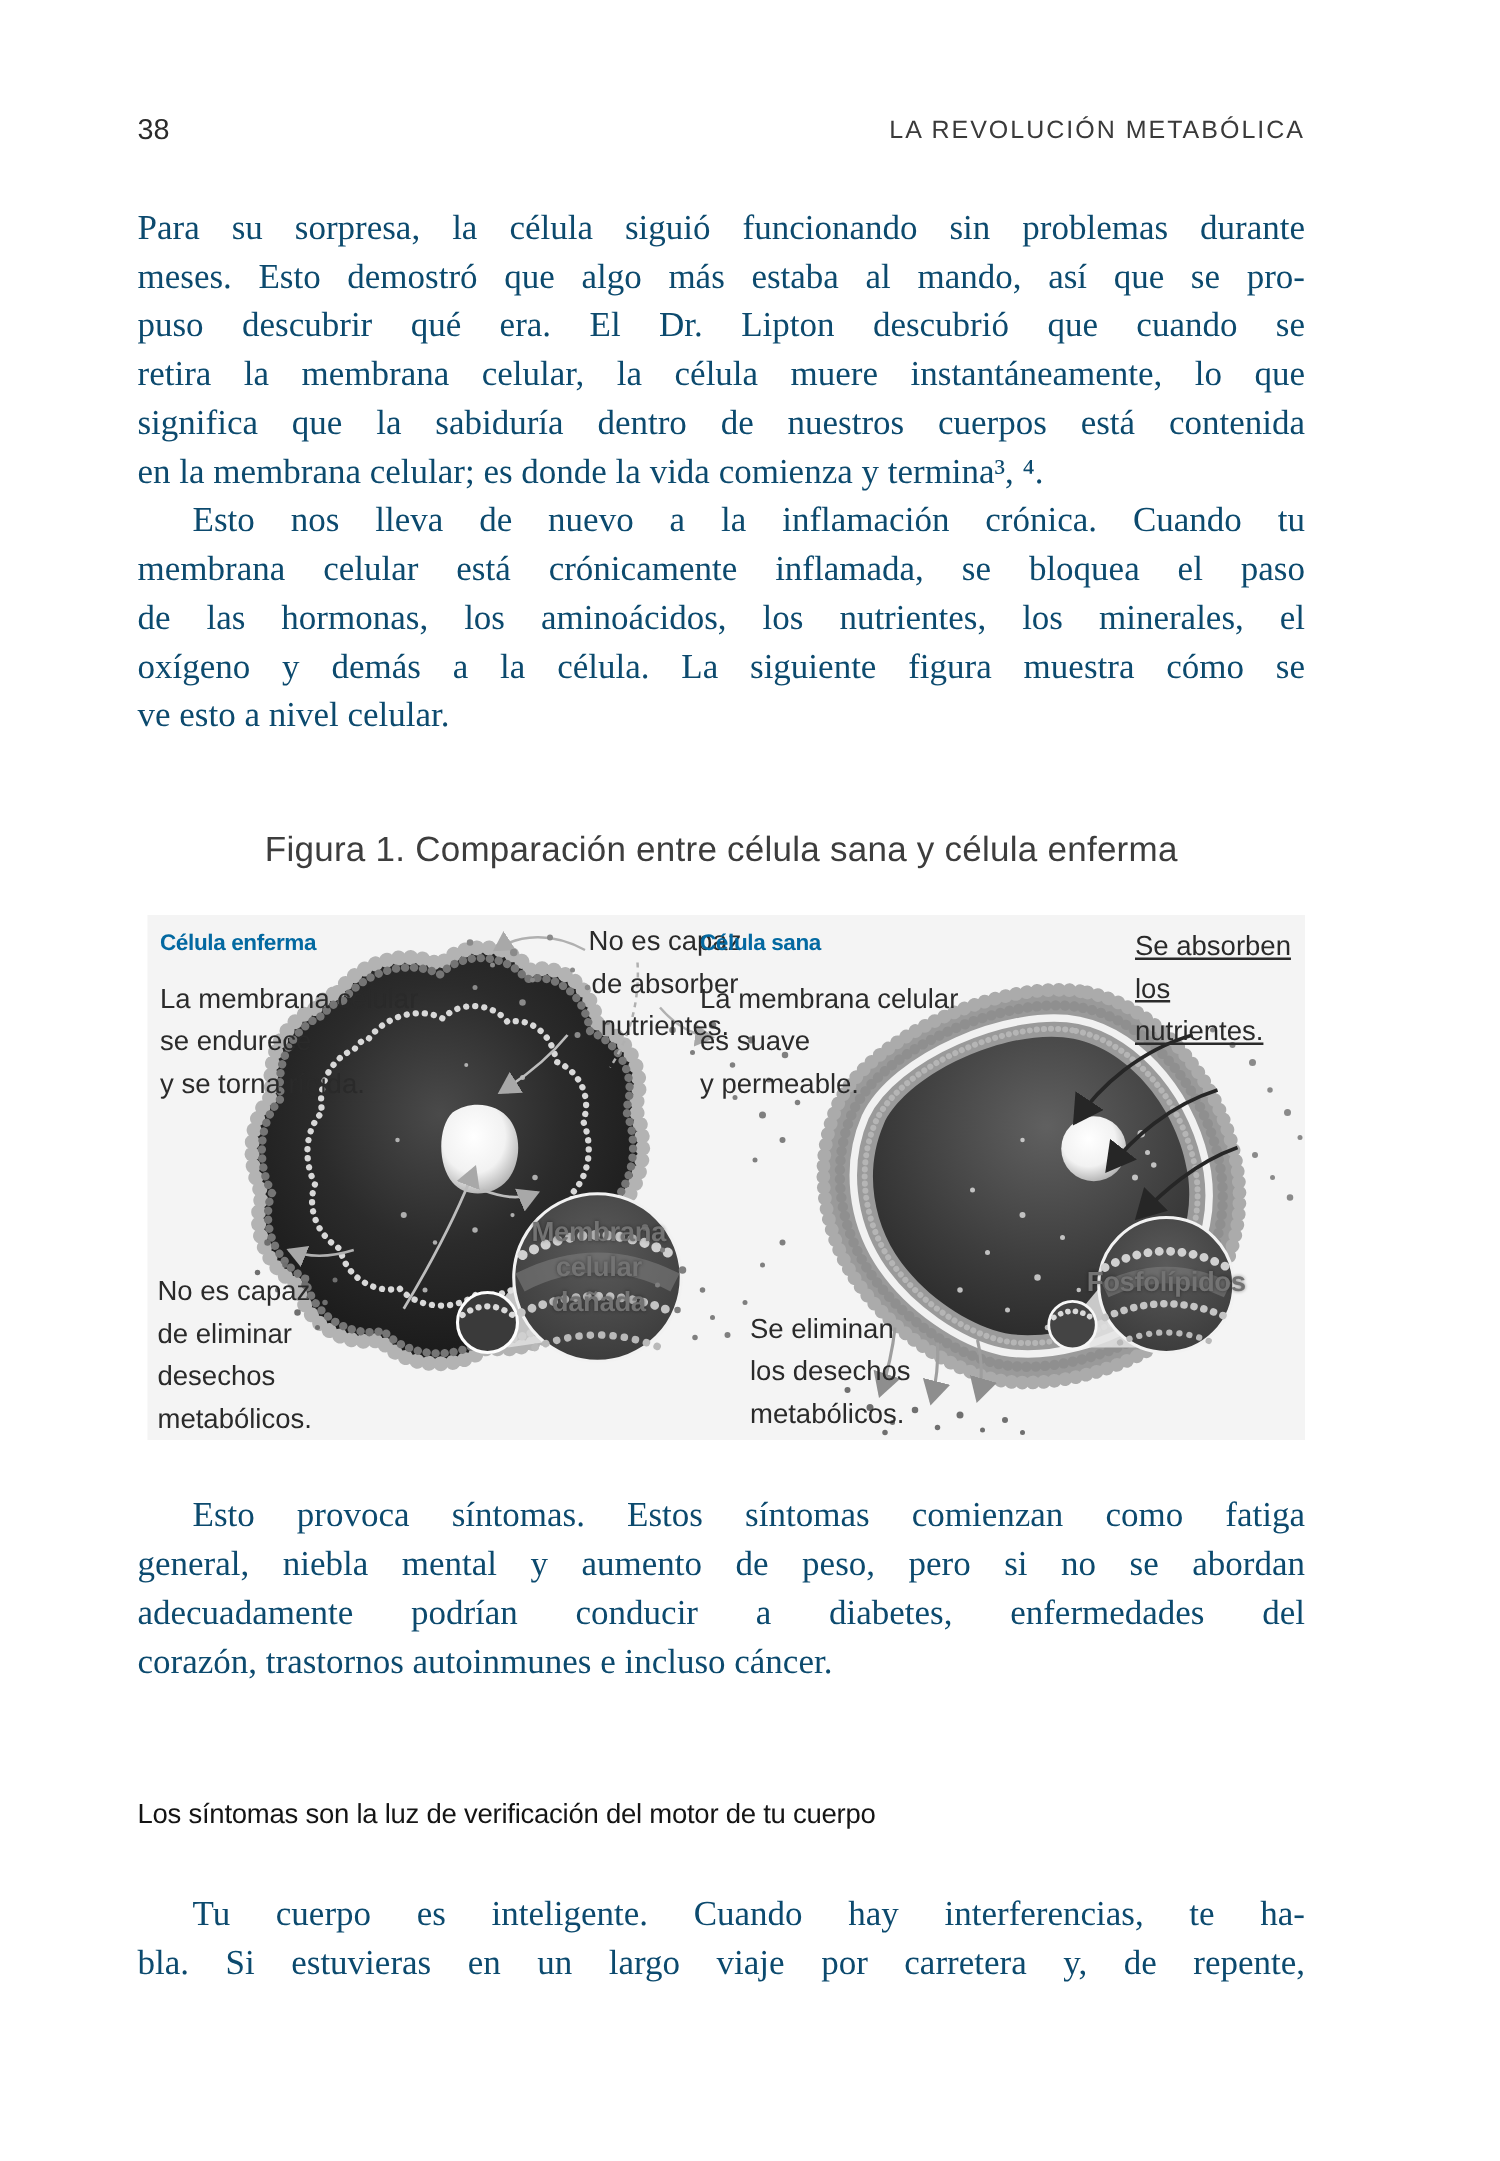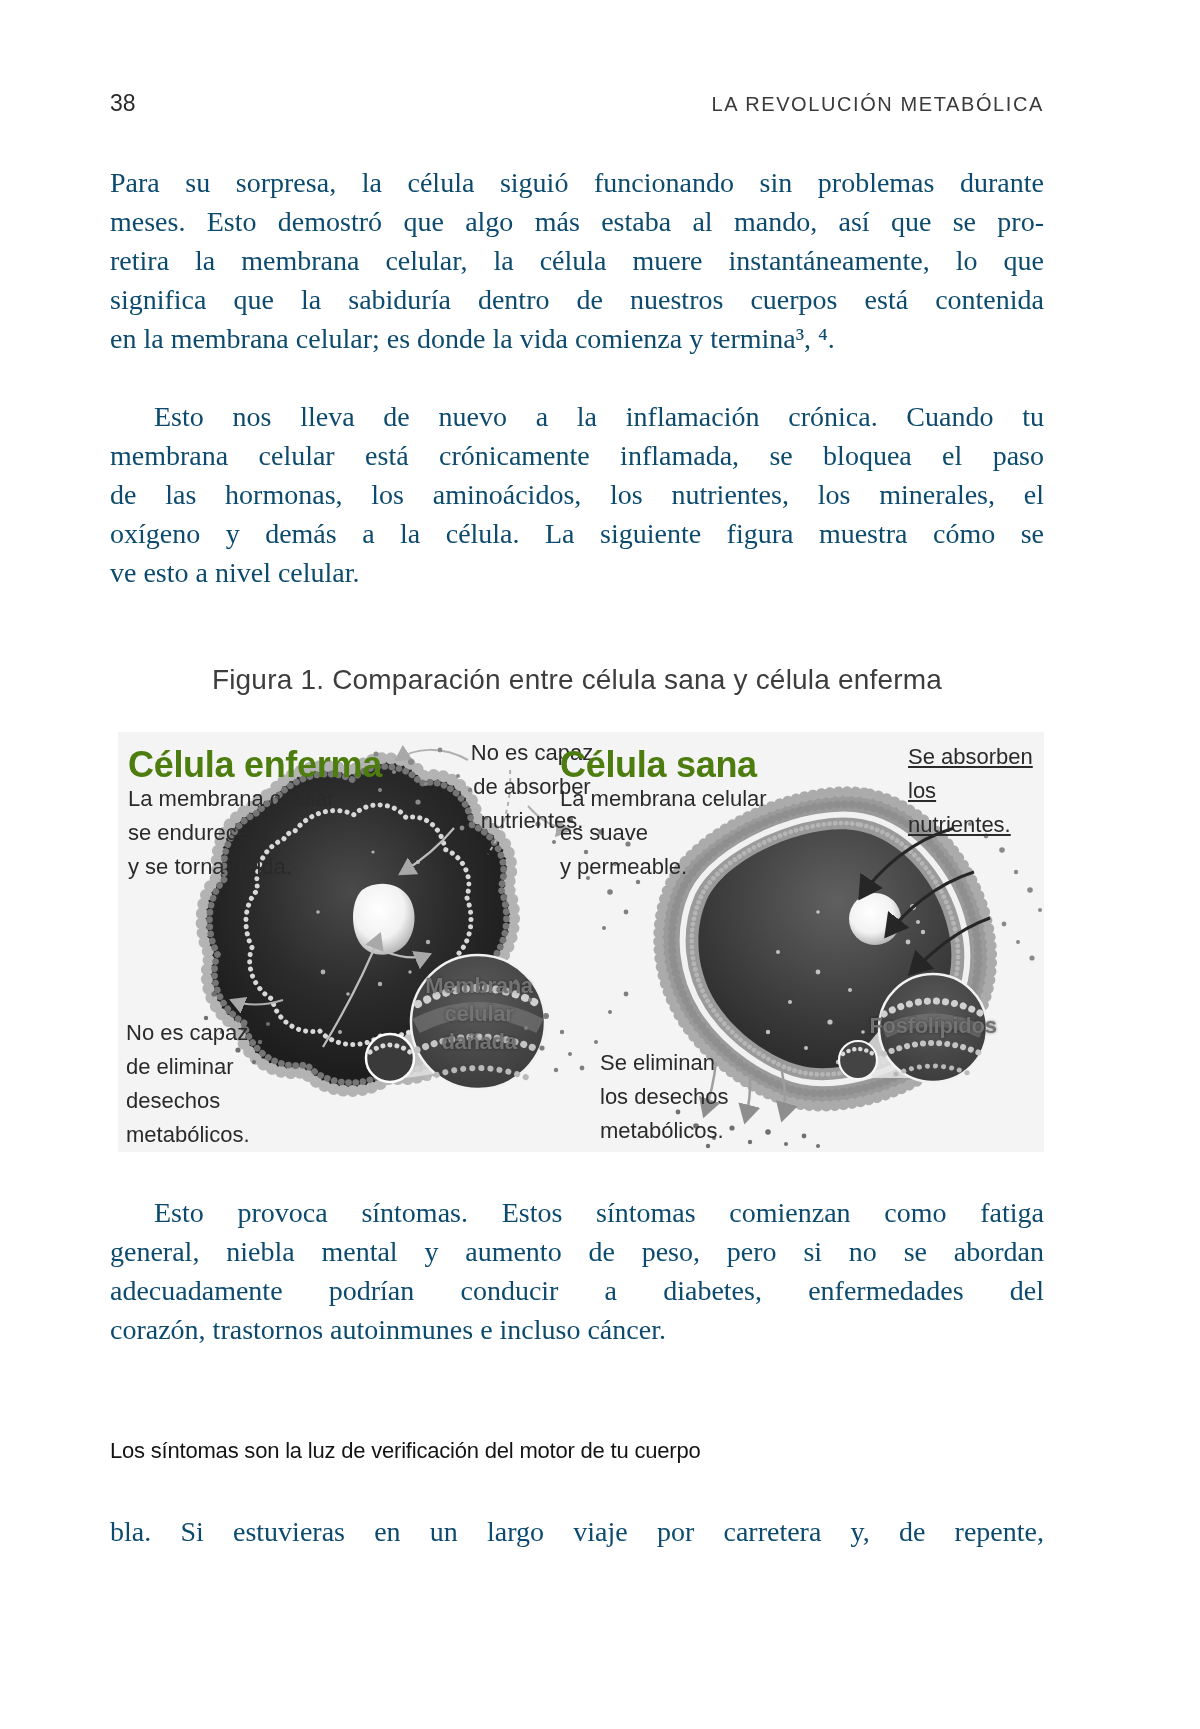--- a/index.html
+++ b/index.html
@@ -28,21 +28,21 @@
 
   
   .subhead{left:110px;top:1438px;width:960px;white-space:nowrap;
       font-family:"Liberation Sans","DejaVu Sans",sans-serif;font-weight:normal;
       font-size:22px;letter-spacing:-.2px;color:#141414;}
 
   
   .figure-box{left:118px;top:732px;width:926px;height:420px;background:#f4f4f4;}
   .figure-box svg{position:absolute;left:0;top:0;}
   .fig-label{position:absolute;font-family:"Liberation Sans","DejaVu Sans",sans-serif;color:#2a2a2a;}
-  .fig-title{font-weight:bold;font-size:36px;color:#4d7c0f;letter-spacing:-.3px;text-align:center;}
+  .fig-title{font-weight:bold;font-size:18px;color:#0369a1;letter-spacing:-.3px;text-align:center;}
   .fig-desc{font-size:22px;line-height:34px;}
   .fig-note{font-size:22px;line-height:34px;}
   .inset-label{font-weight:bold;color:#737373;font-size:22px;line-height:28px;
                text-align:center;letter-spacing:-.3px;text-shadow:0 0 3px rgba(0,0,0,.45);}
   .t-sick{left:10px;top:12px;}
   .d-sick{left:10px;top:50px;}
   .n-top-sick{left:348px;top:4px;width:132px;text-align:center;}
   .n-bot-sick{left:8px;top:284px;}
   .t-healthy{left:442px;top:12px;}
   .d-healthy{left:442px;top:50px;}
@@ -53,20 +53,21 @@
 </style>
 </head>
 <body>
 
 <div class="abs pagenum">38</div>
 <div class="abs runhead">LA REVOLUCIÓN METABÓLICA</div>
 
 <div id="p1" class="abs para">
     <div>Para su sorpresa, la célula siguió funcionando sin problemas durante</div>
     <div>meses. Esto demostró que algo más estaba al mando, así que se pro-</div>
+    <div>puso descubrir qué era. El Dr. Lipton descubrió que cuando se</div>
     <div>retira la membrana celular, la célula muere instantáneamente, lo que</div>
     <div>significa que la sabiduría dentro de nuestros cuerpos está contenida</div>
     <div class="lastline">en la membrana celular; es donde la vida comienza y termina³, ⁴.</div>
   </div>
 <div id="p2" class="abs para">
     <div class="indent">Esto nos lleva de nuevo a la inflamación crónica. Cuando tu</div>
     <div>membrana celular está crónicamente inflamada, se bloquea el paso</div>
     <div>de las hormonas, los aminoácidos, los nutrientes, los minerales, el</div>
     <div>oxígeno y demás a la célula. La siguiente figura muestra cómo se</div>
     <div class="lastline">ve esto a nivel celular.</div>
@@ -335,14 +336,15 @@
 <div id="p3" class="abs para">
     <div class="indent">Esto provoca síntomas. Estos síntomas comienzan como fatiga</div>
     <div>general, niebla mental y aumento de peso, pero si no se abordan</div>
     <div>adecuadamente podrían conducir a diabetes, enfermedades del</div>
     <div class="lastline">corazón, trastornos autoinmunes e incluso cáncer.</div>
   </div>
 
 <div class="abs subhead">Los síntomas son la luz de verificación del motor de tu cuerpo</div>
 
 <div id="p4" class="abs para">
+    <div class="indent">Tu cuerpo es inteligente. Cuando hay interferencias, te ha-</div>
     <div>bla. Si estuvieras en un largo viaje por carretera y, de repente,</div>
   </div>
 
 </body></html>

